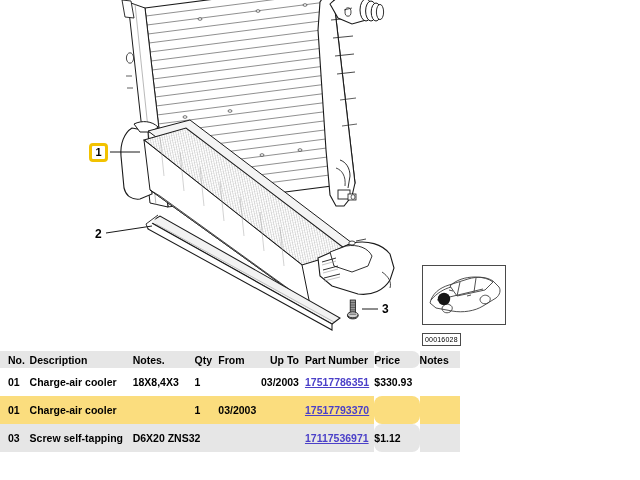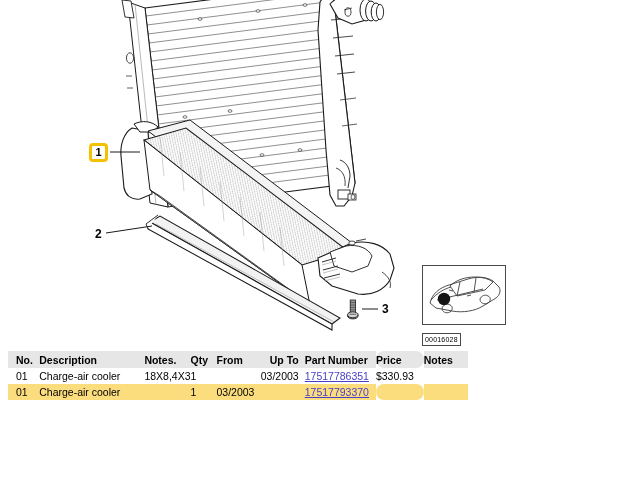--- a/index.html
+++ b/index.html
@@ -72,33 +72,33 @@
     font-size: 7px;
     line-height: 9px;
     padding: 1px 2px;
     letter-spacing: 0.2px;
     color: #000;
   }
 
   
   #parts-table {
     position: absolute;
-    left: 8px;
+    left: 0;
     top: 351px;
     width: 460px;
     border-collapse: collapse;
     font-size: 10.5px;
   }
   #parts-table th,
   #parts-table td {
     padding: 0;
-    height: 16px;
+    height: 28px;
     vertical-align: middle;
     white-space: nowrap;
-    font-weight: normal;
+    font-weight: bold;
     text-align: left;
   }
   #parts-table thead tr {
     background: #e6e6e6;
   }
   #parts-table thead th {
     font-weight: bold;
     font-size: 10.5px;
     height: 17px;
   }
@@ -345,14 +345,25 @@
         <td class="c-no">01</td>
         <td class="c-desc">Charge-air cooler</td>
         <td class="c-supp"></td>
         <td class="c-qty">1</td>
         <td class="c-from">03/2003</td>
         <td class="c-upto"></td>
         <td class="c-part"><span class="part-link">17517793370</span></td>
         <td class="c-price"></td>
         <td class="c-notes"></td>
       </tr>
+      <tr class="row-shaded">
+        <td class="c-no">03</td>
+        <td class="c-desc">Screw self-tapping</td>
+        <td class="c-supp">D6X20 ZNS3</td>
+        <td class="c-qty">2</td>
+        <td class="c-from"></td>
+        <td class="c-upto"></td>
+        <td class="c-part"><span class="part-link">17117536971</span></td>
+        <td class="c-price">$1.12</td>
+        <td class="c-notes"></td>
+      </tr>
     </tbody>
 </table>
 
 </body></html>

